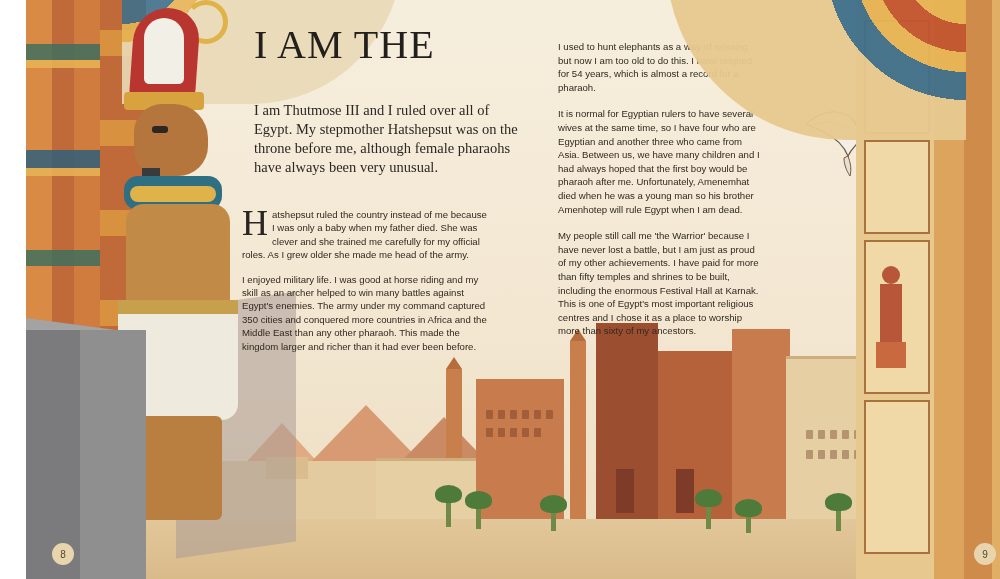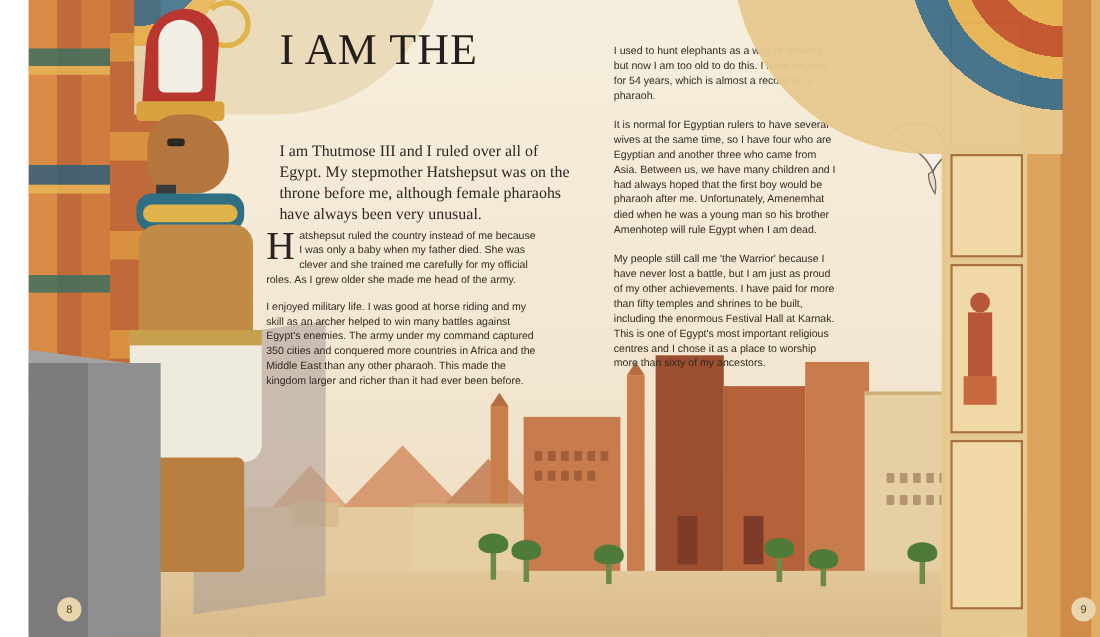--- a/index.html
+++ b/index.html
@@ -289,21 +289,21 @@
     left: 228px; top: 22px;
     width: 300px;
     font-family: "Liberation Serif", serif;
     font-size: 40px;
     line-height: 46px;
     letter-spacing: 1px;
     color: #231f1c;
   }
   .standfirst {
     position: absolute;
-    left: 228px; top: 129px;
+    left: 228px; top: 101px;
     width: 266px;
     font-family: "Liberation Serif", serif;
     font-size: 14.5px;
     line-height: 19px;
     color: #2b2724;
   }
   .col-left {
     position: absolute;
     left: 216px; top: 208px;
     width: 250px;

